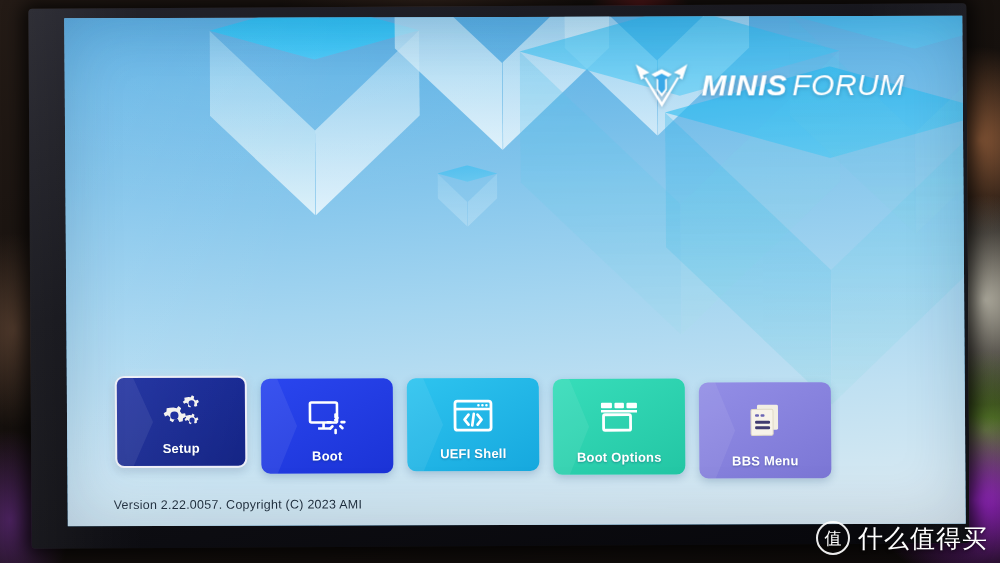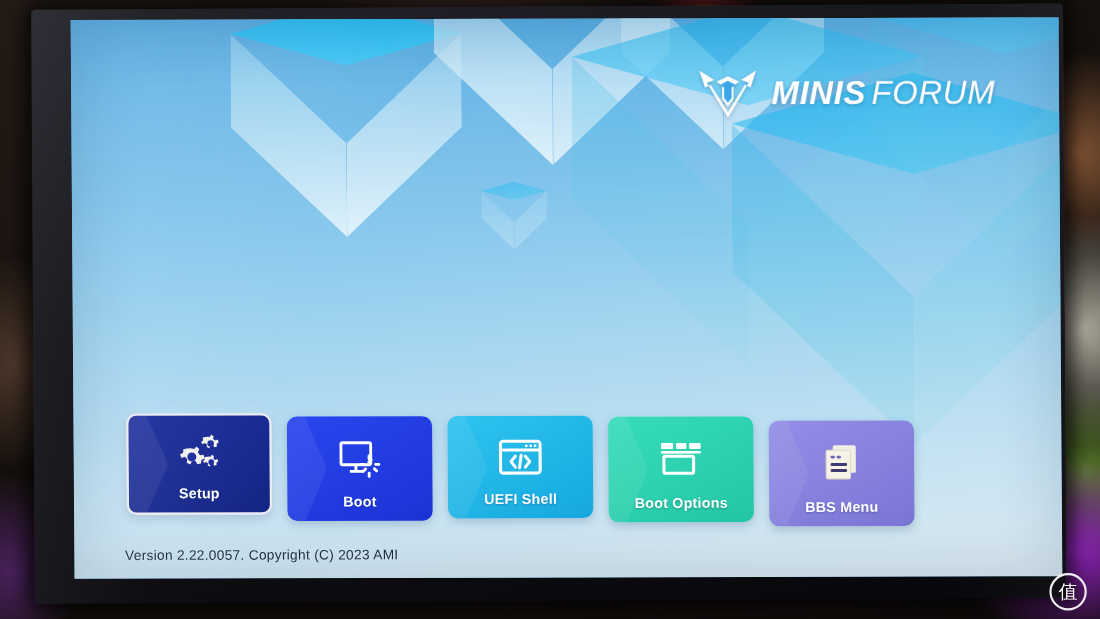--- a/index.html
+++ b/index.html
@@ -404,15 +404,16 @@
 
       <div class="version">Version 2.22.0057. Copyright (C) 2023 AMI</div>
 
       <div class="sheen"></div>
       <div class="vignette"></div>
     </div>
   </div>
 
   <div class="watermark">
     <div class="wm-badge">值</div>
+    <div class="wm-text">什么值得买</div>
   </div>
 
 </div>
 
 </body></html>

